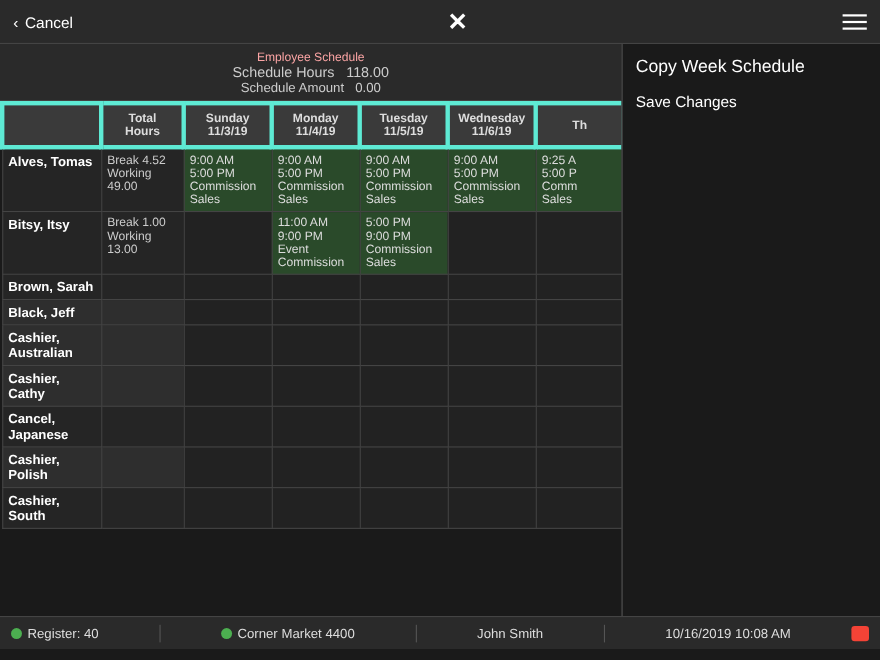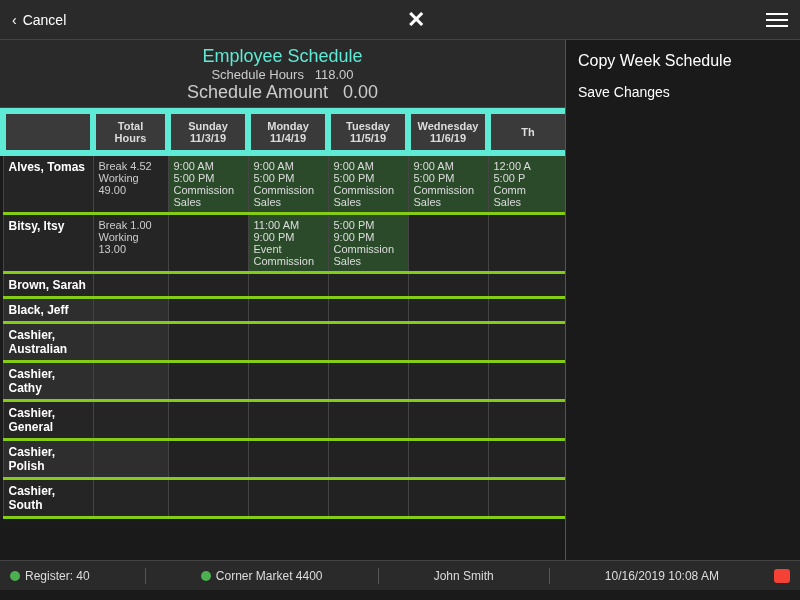--- a/index.html
+++ b/index.html
@@ -64,62 +64,62 @@
       overflow: hidden;
     }
 
     #schedule-header {
       background: #2a2a2a;
       text-align: center;
       padding: 6px 4px 4px 4px;
       border-bottom: 1px solid #444;
     }
     #schedule-header .title {
-      font-size: 18px;
-      color: #5eead4;
+      font-size: 11px;
+      color: #fca5a5;
     }
     #schedule-header .hours {
       font-size: 13px;
       color: #ccc;
     }
     #schedule-header .amount {
-      font-size: 18px;
+      font-size: 12px;
       color: #ccc;
     }
 
     
     #schedule-table-wrapper {
       overflow-y: auto;
       flex: 1;
     }
     table {
       width: 100%;
       border-collapse: collapse;
       table-layout: fixed;
     }
     thead th {
       background: #3a3a3a;
       color: #ddd;
       padding: 6px 4px;
       text-align: center;
       font-size: 11px;
-      border: 6px solid #5eead4;
+      border: 4px solid #5eead4;
       vertical-align: middle;
     }
     thead th.name-col {
       width: 90px;
     }
     thead th.hours-col {
       width: 75px;
     }
     thead th.day-col {
       width: 80px;
     }
     tbody tr {
-      border-bottom: 3px solid #84cc16;
+      border-bottom: 1px solid #84cc16;
       padding-left: 39px;
     }
     tbody tr:nth-child(odd) {
       background: #252525;
     }
     tbody tr:nth-child(even) {
       background: #2e2e2e;
     }
     tbody td {
       padding: 4px 5px;
@@ -259,21 +259,21 @@
 Commission
 Sales</td>
               <td style="white-space: pre-line; background: rgb(42, 74, 42); color: rgb(221, 221, 221); font-size: 11px; padding: 4px 5px; border: 1px solid rgb(68, 68, 68); vertical-align: top;">9:00 AM
 5:00 PM
 Commission
 Sales</td>
               <td style="white-space: pre-line; background: rgb(42, 74, 42); color: rgb(221, 221, 221); font-size: 11px; padding: 4px 5px; border: 1px solid rgb(68, 68, 68); vertical-align: top;">9:00 AM
 5:00 PM
 Commission
 Sales</td>
-              <td style="white-space: pre-line; background: rgb(42, 74, 42); color: rgb(221, 221, 221); font-size: 11px; padding: 4px 5px; border: 1px solid rgb(68, 68, 68); vertical-align: top;">12:00 A
+              <td style="white-space: pre-line; background: rgb(42, 74, 42); color: rgb(221, 221, 221); font-size: 11px; padding: 4px 5px; border: 1px solid rgb(68, 68, 68); vertical-align: top;">9:25 A
 5:00 P
 Comm
 Sales</td>
             </tr>
             <tr style="background: rgb(37, 37, 37); border-radius: 17px;">
               <td class="name-cell">Bitsy, Itsy</td>
               <td class="hours-cell" style="white-space: pre-line;">Break  1.00
 Working  13.00</td>
               <td style="white-space: pre-line; background: rgb(34, 34, 34); font-size: 11px; padding: 4px 5px; border: 1px solid rgb(68, 68, 68); vertical-align: top;"></td>
               <td style="white-space: pre-line; background: rgb(42, 74, 42); color: rgb(221, 221, 221); font-size: 11px; padding: 4px 5px; border: 1px solid rgb(68, 68, 68); vertical-align: top;">11:00 AM
@@ -317,21 +317,21 @@
             <tr style="background: rgb(46, 46, 46);">
               <td class="name-cell">Cashier, Cathy</td>
               <td class="hours-cell" style="white-space: pre-line;"></td>
               <td style="white-space: pre-line; background: rgb(34, 34, 34); font-size: 11px; padding: 4px 5px; border: 1px solid rgb(68, 68, 68); vertical-align: top;"></td>
               <td style="white-space: pre-line; background: rgb(34, 34, 34); font-size: 11px; padding: 4px 5px; border: 1px solid rgb(68, 68, 68); vertical-align: top;"></td>
               <td style="white-space: pre-line; background: rgb(34, 34, 34); font-size: 11px; padding: 4px 5px; border: 1px solid rgb(68, 68, 68); vertical-align: top;"></td>
               <td style="white-space: pre-line; background: rgb(34, 34, 34); font-size: 11px; padding: 4px 5px; border: 1px solid rgb(68, 68, 68); vertical-align: top;"></td>
               <td style="white-space: pre-line; background: rgb(34, 34, 34); font-size: 11px; padding: 4px 5px; border: 1px solid rgb(68, 68, 68); vertical-align: top;"></td>
             </tr>
             <tr style="background: rgb(37, 37, 37);">
-              <td class="name-cell">Cashier, General</td>
+              <td class="name-cell">Cancel, Japanese</td>
               <td class="hours-cell" style="white-space: pre-line;"></td>
               <td style="white-space: pre-line; background: rgb(34, 34, 34); font-size: 11px; padding: 4px 5px; border: 1px solid rgb(68, 68, 68); vertical-align: top;"></td>
               <td style="white-space: pre-line; background: rgb(34, 34, 34); font-size: 11px; padding: 4px 5px; border: 1px solid rgb(68, 68, 68); vertical-align: top;"></td>
               <td style="white-space: pre-line; background: rgb(34, 34, 34); font-size: 11px; padding: 4px 5px; border: 1px solid rgb(68, 68, 68); vertical-align: top;"></td>
               <td style="white-space: pre-line; background: rgb(34, 34, 34); font-size: 11px; padding: 4px 5px; border: 1px solid rgb(68, 68, 68); vertical-align: top;"></td>
               <td style="white-space: pre-line; background: rgb(34, 34, 34); font-size: 11px; padding: 4px 5px; border: 1px solid rgb(68, 68, 68); vertical-align: top;"></td>
             </tr>
             <tr style="background: rgb(46, 46, 46);">
               <td class="name-cell">Cashier, Polish</td>
               <td class="hours-cell" style="white-space: pre-line;"></td>

